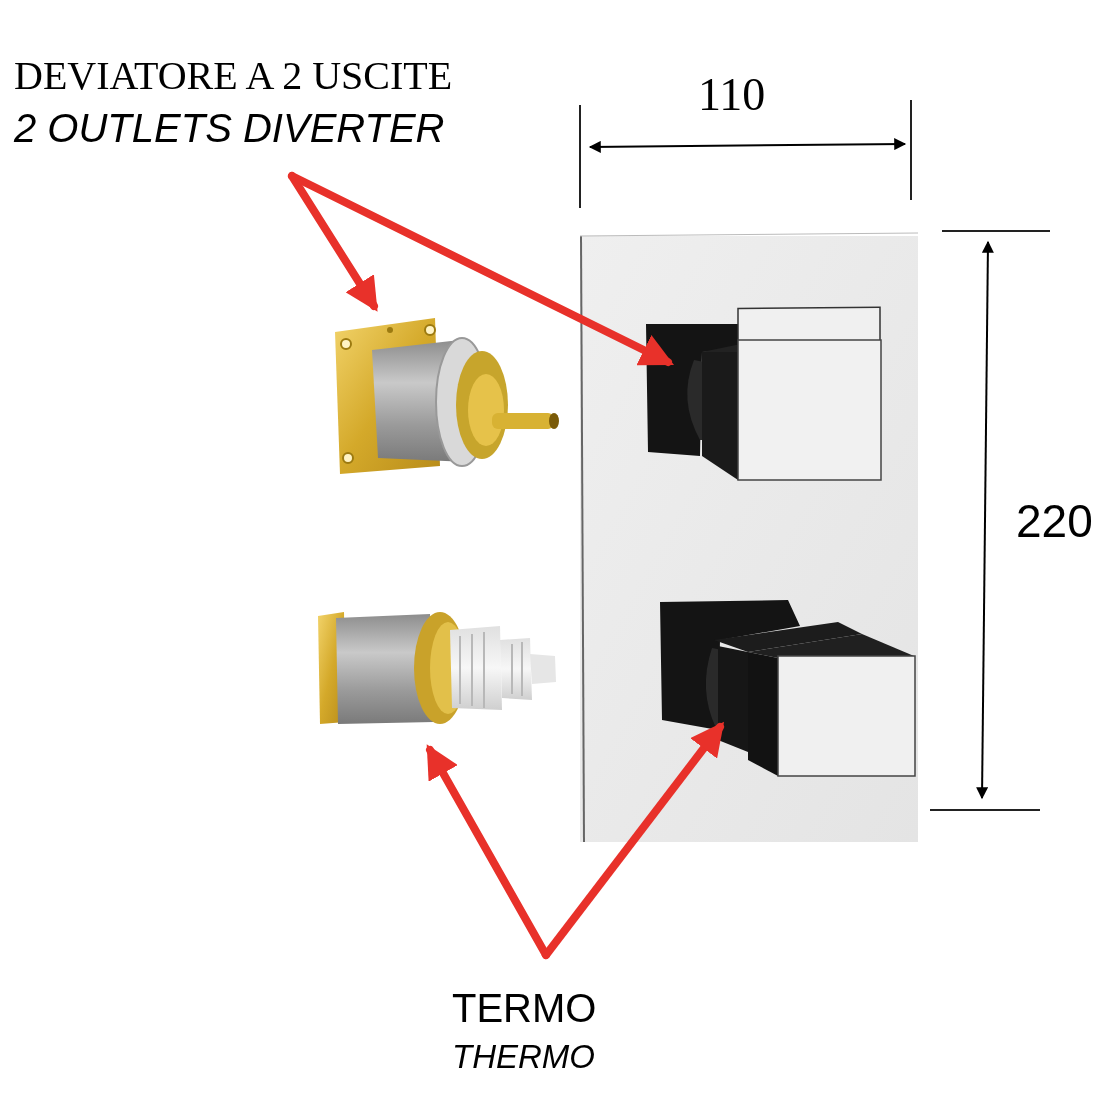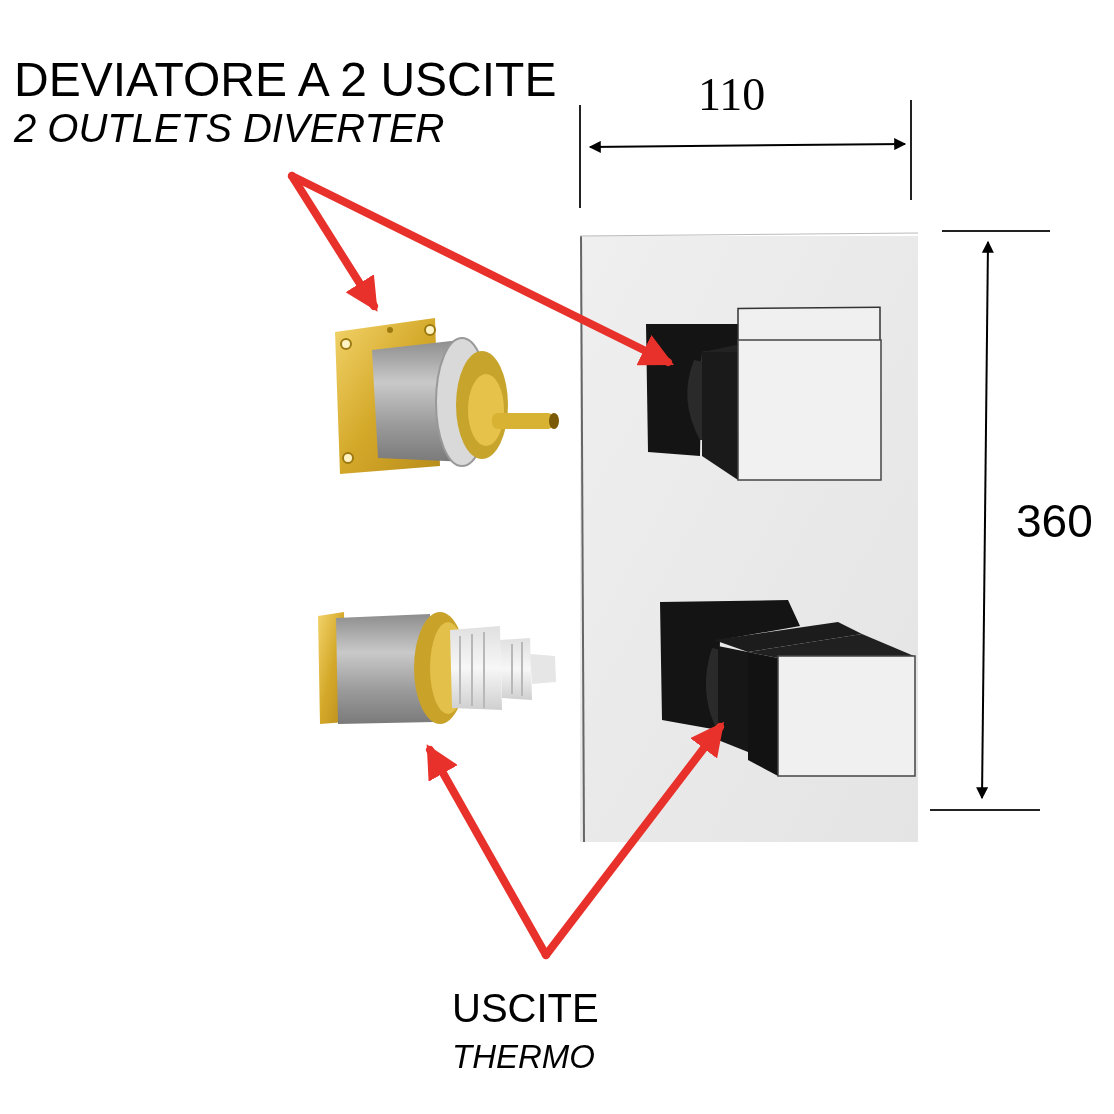--- a/index.html
+++ b/index.html
@@ -112,20 +112,20 @@
   </g>
 
   <g stroke="#e8312a" stroke-width="8" fill="none" stroke-linecap="round">
     <line x1="292" y1="176" x2="374" y2="306" marker-end="url(#arrRed)"></line>
     <line x1="292" y1="176" x2="668" y2="362" marker-end="url(#arrRed)"></line>
     <line x1="546" y1="955" x2="430" y2="750" marker-end="url(#arrRed)"></line>
     <line x1="546" y1="955" x2="720" y2="727" marker-end="url(#arrRed)"></line>
   </g>
 </svg>
 
-<div class="label" style="left:14px; top:56px; font-size:48px;">DEVIATORE A 2 USCITE</div>
+<div class="label" style="left:14px; top:56px; font-size:40px;font-family:Liberation Serif, serif;">DEVIATORE A 2 USCITE</div>
 <div class="label it" style="left:14px; top:108px; font-size:40px;">2 OUTLETS DIVERTER</div>
 
 <div class="label" style="left:698px; top:72px; font-size:46px;font-family:Liberation Serif, serif;">110</div>
-<div class="label" style="left:1016px; top:498px; font-size:46px;">360</div>
+<div class="label" style="left:1016px; top:498px; font-size:46px;">220</div>
 
-<div class="label" style="left:452px; top:988px; font-size:40px;">USCITE</div>
+<div class="label" style="left:452px; top:988px; font-size:40px;">TERMO</div>
 <div class="label it" style="left:452px; top:1040px; font-size:33px;">THERMO</div>
 
 </body></html>

